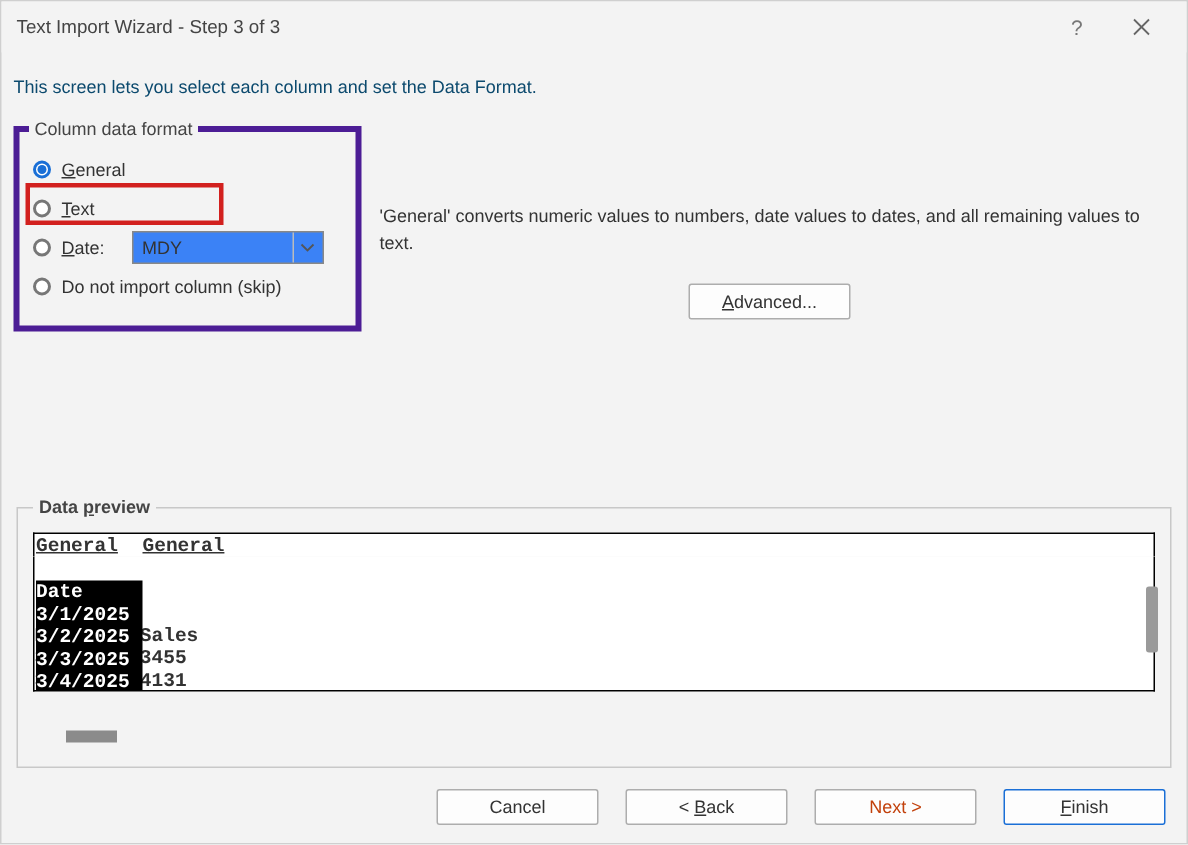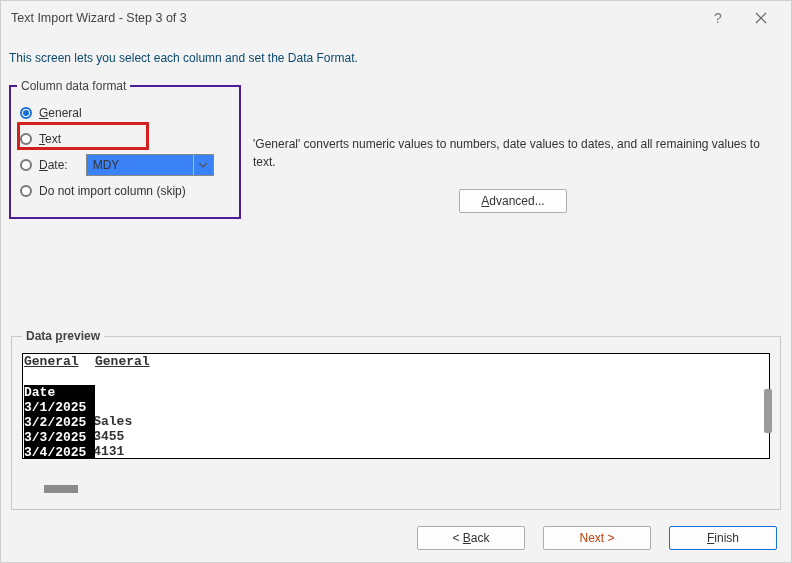--- a/index.html
+++ b/index.html
@@ -25,21 +25,21 @@
   .titlebar .tbtn {
     width: 44px; height: 30px;
     display: flex; align-items: center; justify-content: center;
     color: #666;
   }
   .body {
     padding: 10px 8px 4px 8px;
   }
   .intro { margin: 6px 0 14px 0; color: #0c4a6e; }
   fieldset.colfmt {
-    border: 2px solid #4c1d95;
+    border: 4px solid #4c1d95;
     padding: 4px 6px 10px 6px;
     margin: 0 0 8px 0;
     width: 232px;
   }
   fieldset.colfmt legend {
     padding: 0 4px;
     font-size: 12px;
     color: #444;
   }
   .radio-row {
@@ -280,20 +280,23 @@
         </div>
         <div class="hscroll">
           <div class="thumb"></div>
         </div>
       </fieldset>
     </div>
   </div>
 
   <div class="footer">
     <div class="btn">
+        <span>Cancel</span>
+      </div>
+    <div class="btn">
         <span><span>&lt; </span><span class="mn">B</span><span>ack</span></span>
       </div>
     <div class="btn disabled">
         <span>Next &gt;</span>
       </div>
     <div class="btn primary">
         <span><span class="mn">F</span><span>inish</span></span>
       </div>
   </div>
 </div>

